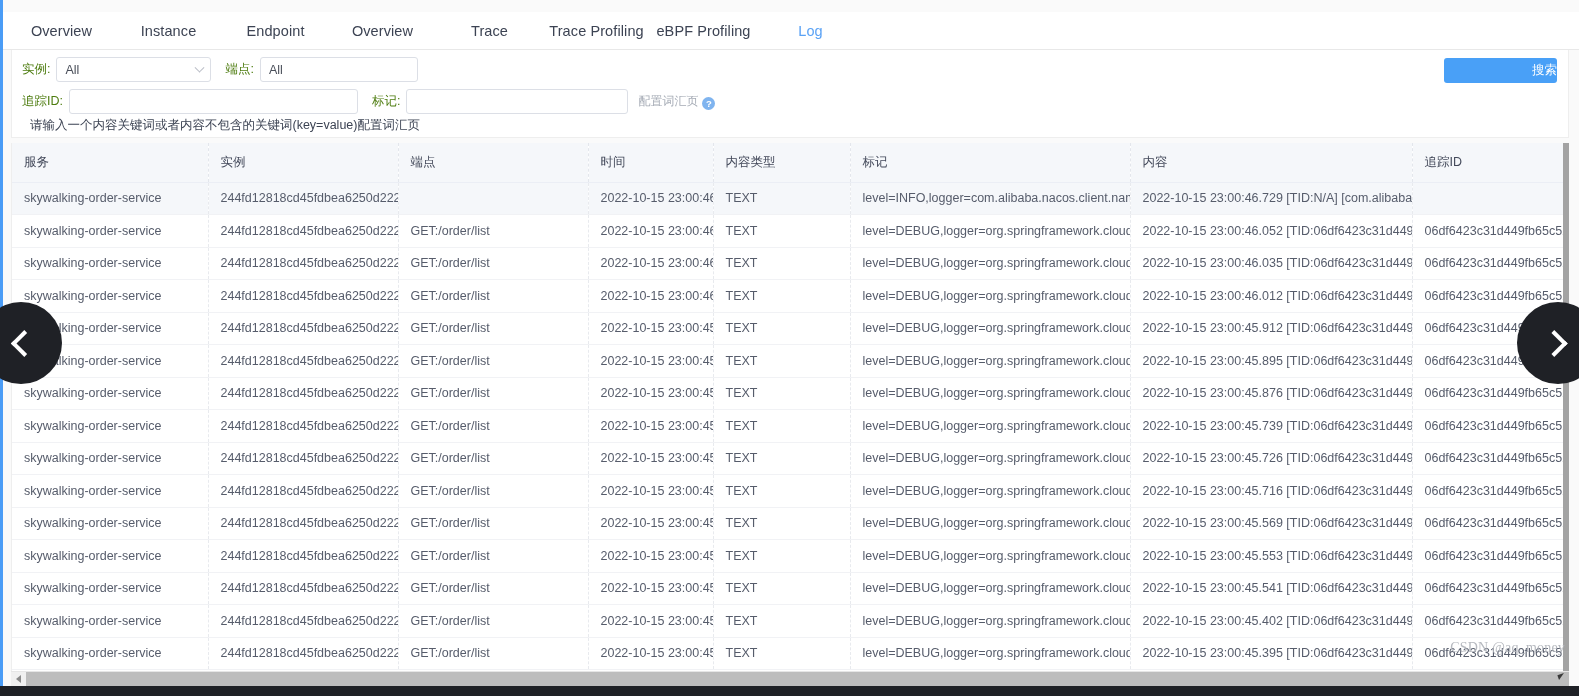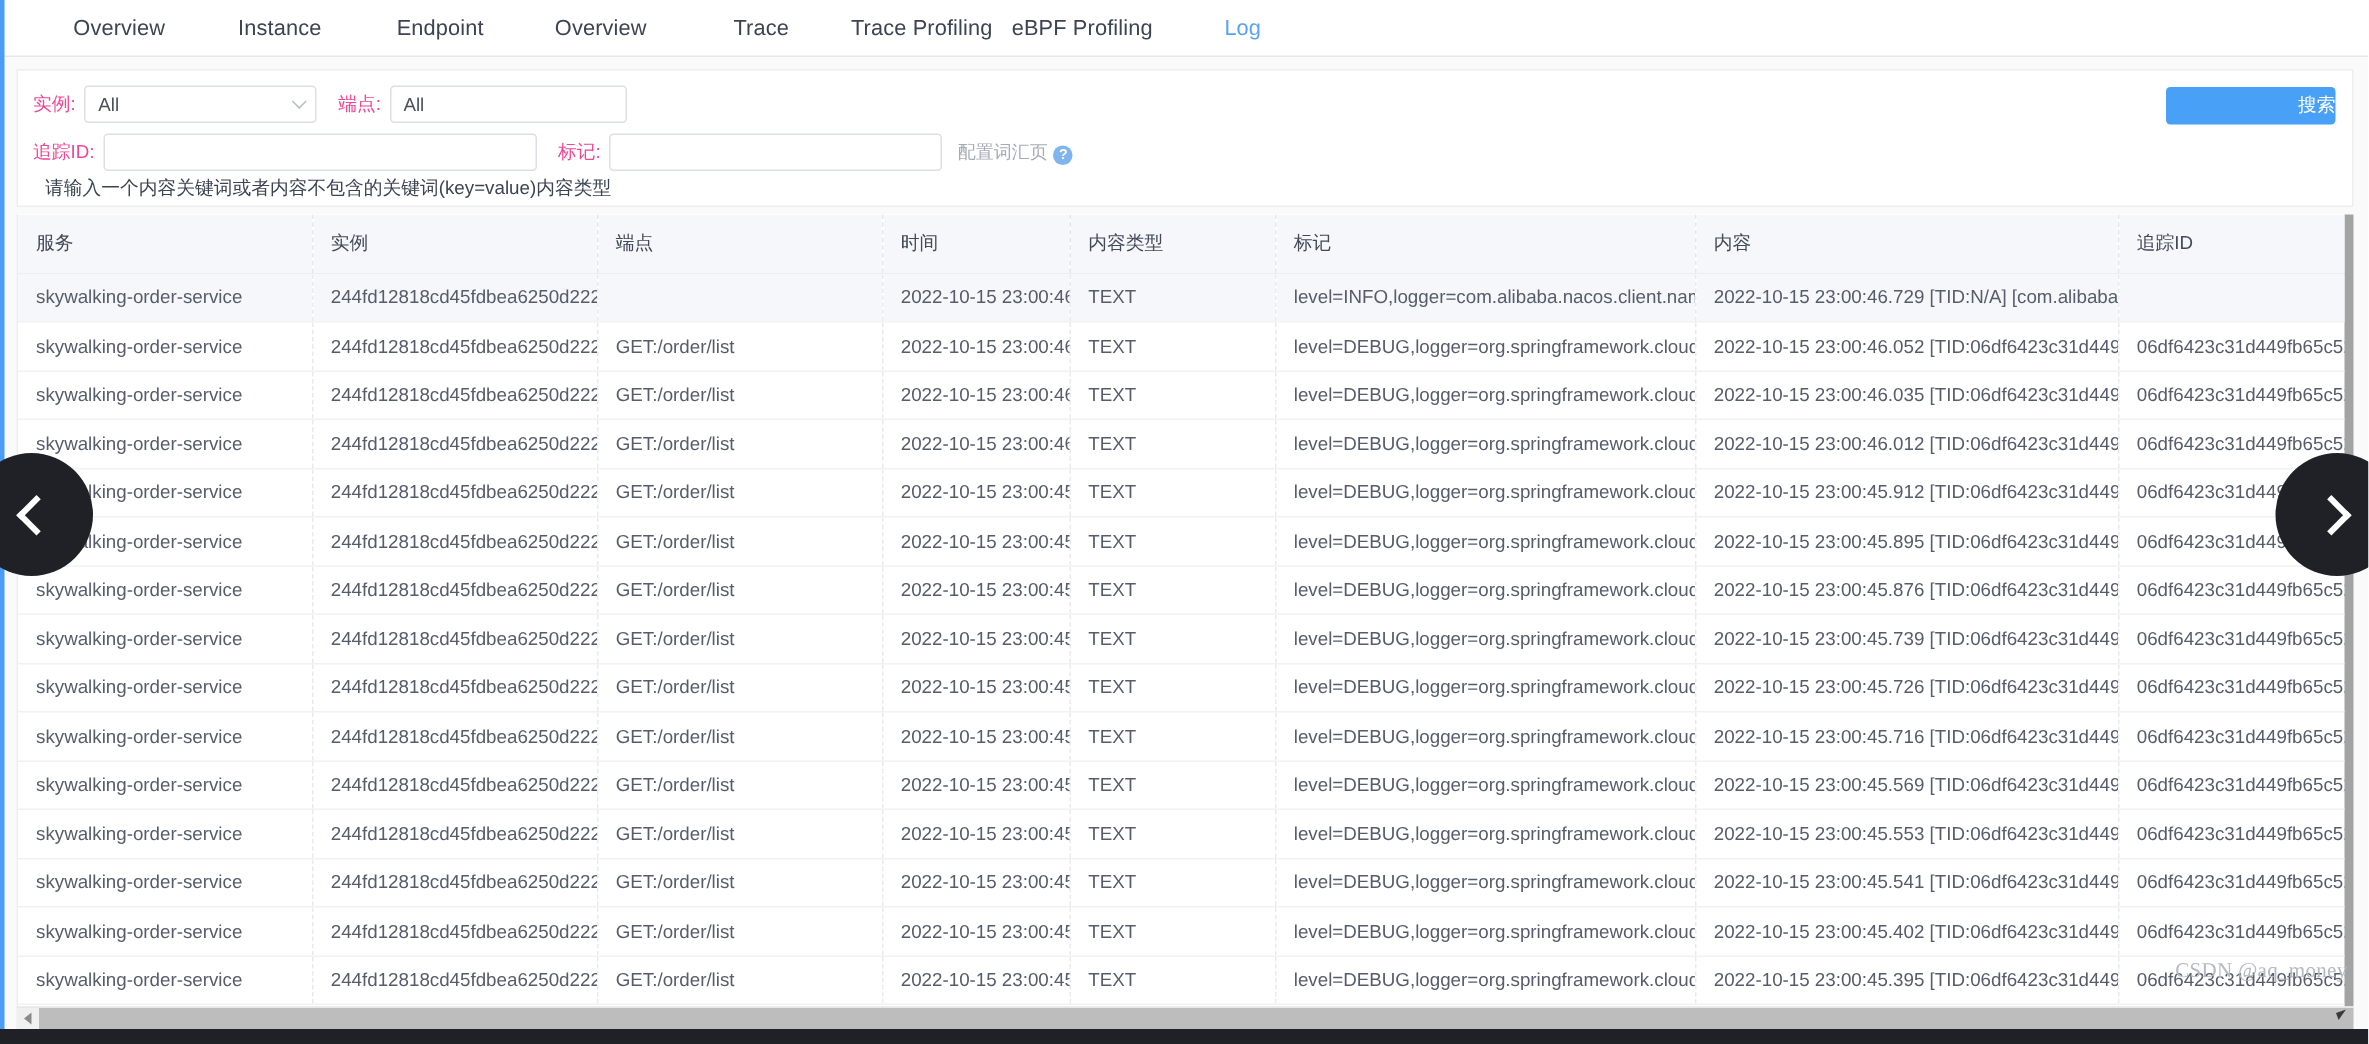--- a/index.html
+++ b/index.html
@@ -24,27 +24,27 @@
     position: absolute;
     left: 0; top: 0;
     width: 3px; height: 696px;
     background: #4a9cf6;
     z-index: 5;
   }
 
   
   .tabbar {
     position: absolute;
-    left: 3px; top: 0;
+    left: 3px; top: 12px;
     width: 1576px; height: 38px;
     background: #ffffff;
     border-bottom: 1px solid #e8e8e8;
     display: flex;
     align-items: center;
-    padding-left: 23px;
+    padding-left: 5px;
     z-index: 4;
   }
   .tab {
     font-size: 14.5px;
     color: #3c4353;
     padding: 0 0;
     width: 107px;
     text-align: center;
     cursor: pointer;
     white-space: nowrap;
@@ -59,21 +59,21 @@
     width: 1558px; height: 92px;
     background: #ffffff;
     border: 1px solid #eeeeee;
     z-index: 3;
   }
   .f-row { position: absolute; display: flex; align-items: center; }
   .f-row-1 { left: 10px; top: 10px; }
   .f-row-2 { left: 10px; top: 42px; }
   .f-label {
     font-size: 12.5px;
-    color: #ec4899;
+    color: #4d7c0f;
     margin-right: 6px;
     white-space: nowrap;
   }
   .f-select {
     position: relative;
     width: 155px; height: 25px;
     border: 1px solid #dcdfe6;
     border-radius: 3px;
     background: #fff;
     display: flex;
@@ -322,21 +322,21 @@
       <span class="f-label">追踪ID:</span>
       <input class="f-input traceid" type="text" value="" style="">
       <span class="f-label" style="margin-left:14px;">标记:</span>
       <input class="f-input tags" type="text" value="" style="">
       <span class="cfg-link">
         <span>配置词汇页</span>
         <span class="help-dot">?</span>
       </span>
     </div>
 
-    <div class="hint">请输入一个内容关键词或者内容不包含的关键词(key=value)内容类型</div>
+    <div class="hint">请输入一个内容关键词或者内容不包含的关键词(key=value)配置词汇页</div>
 
     <button class="search-btn">搜索</button>
   </section>
 
   <div class="table-wrap">
     <table class="log">
       <colgroup>
         <col class="c-service">
           <col class="c-instance">
           <col class="c-endpoint">

